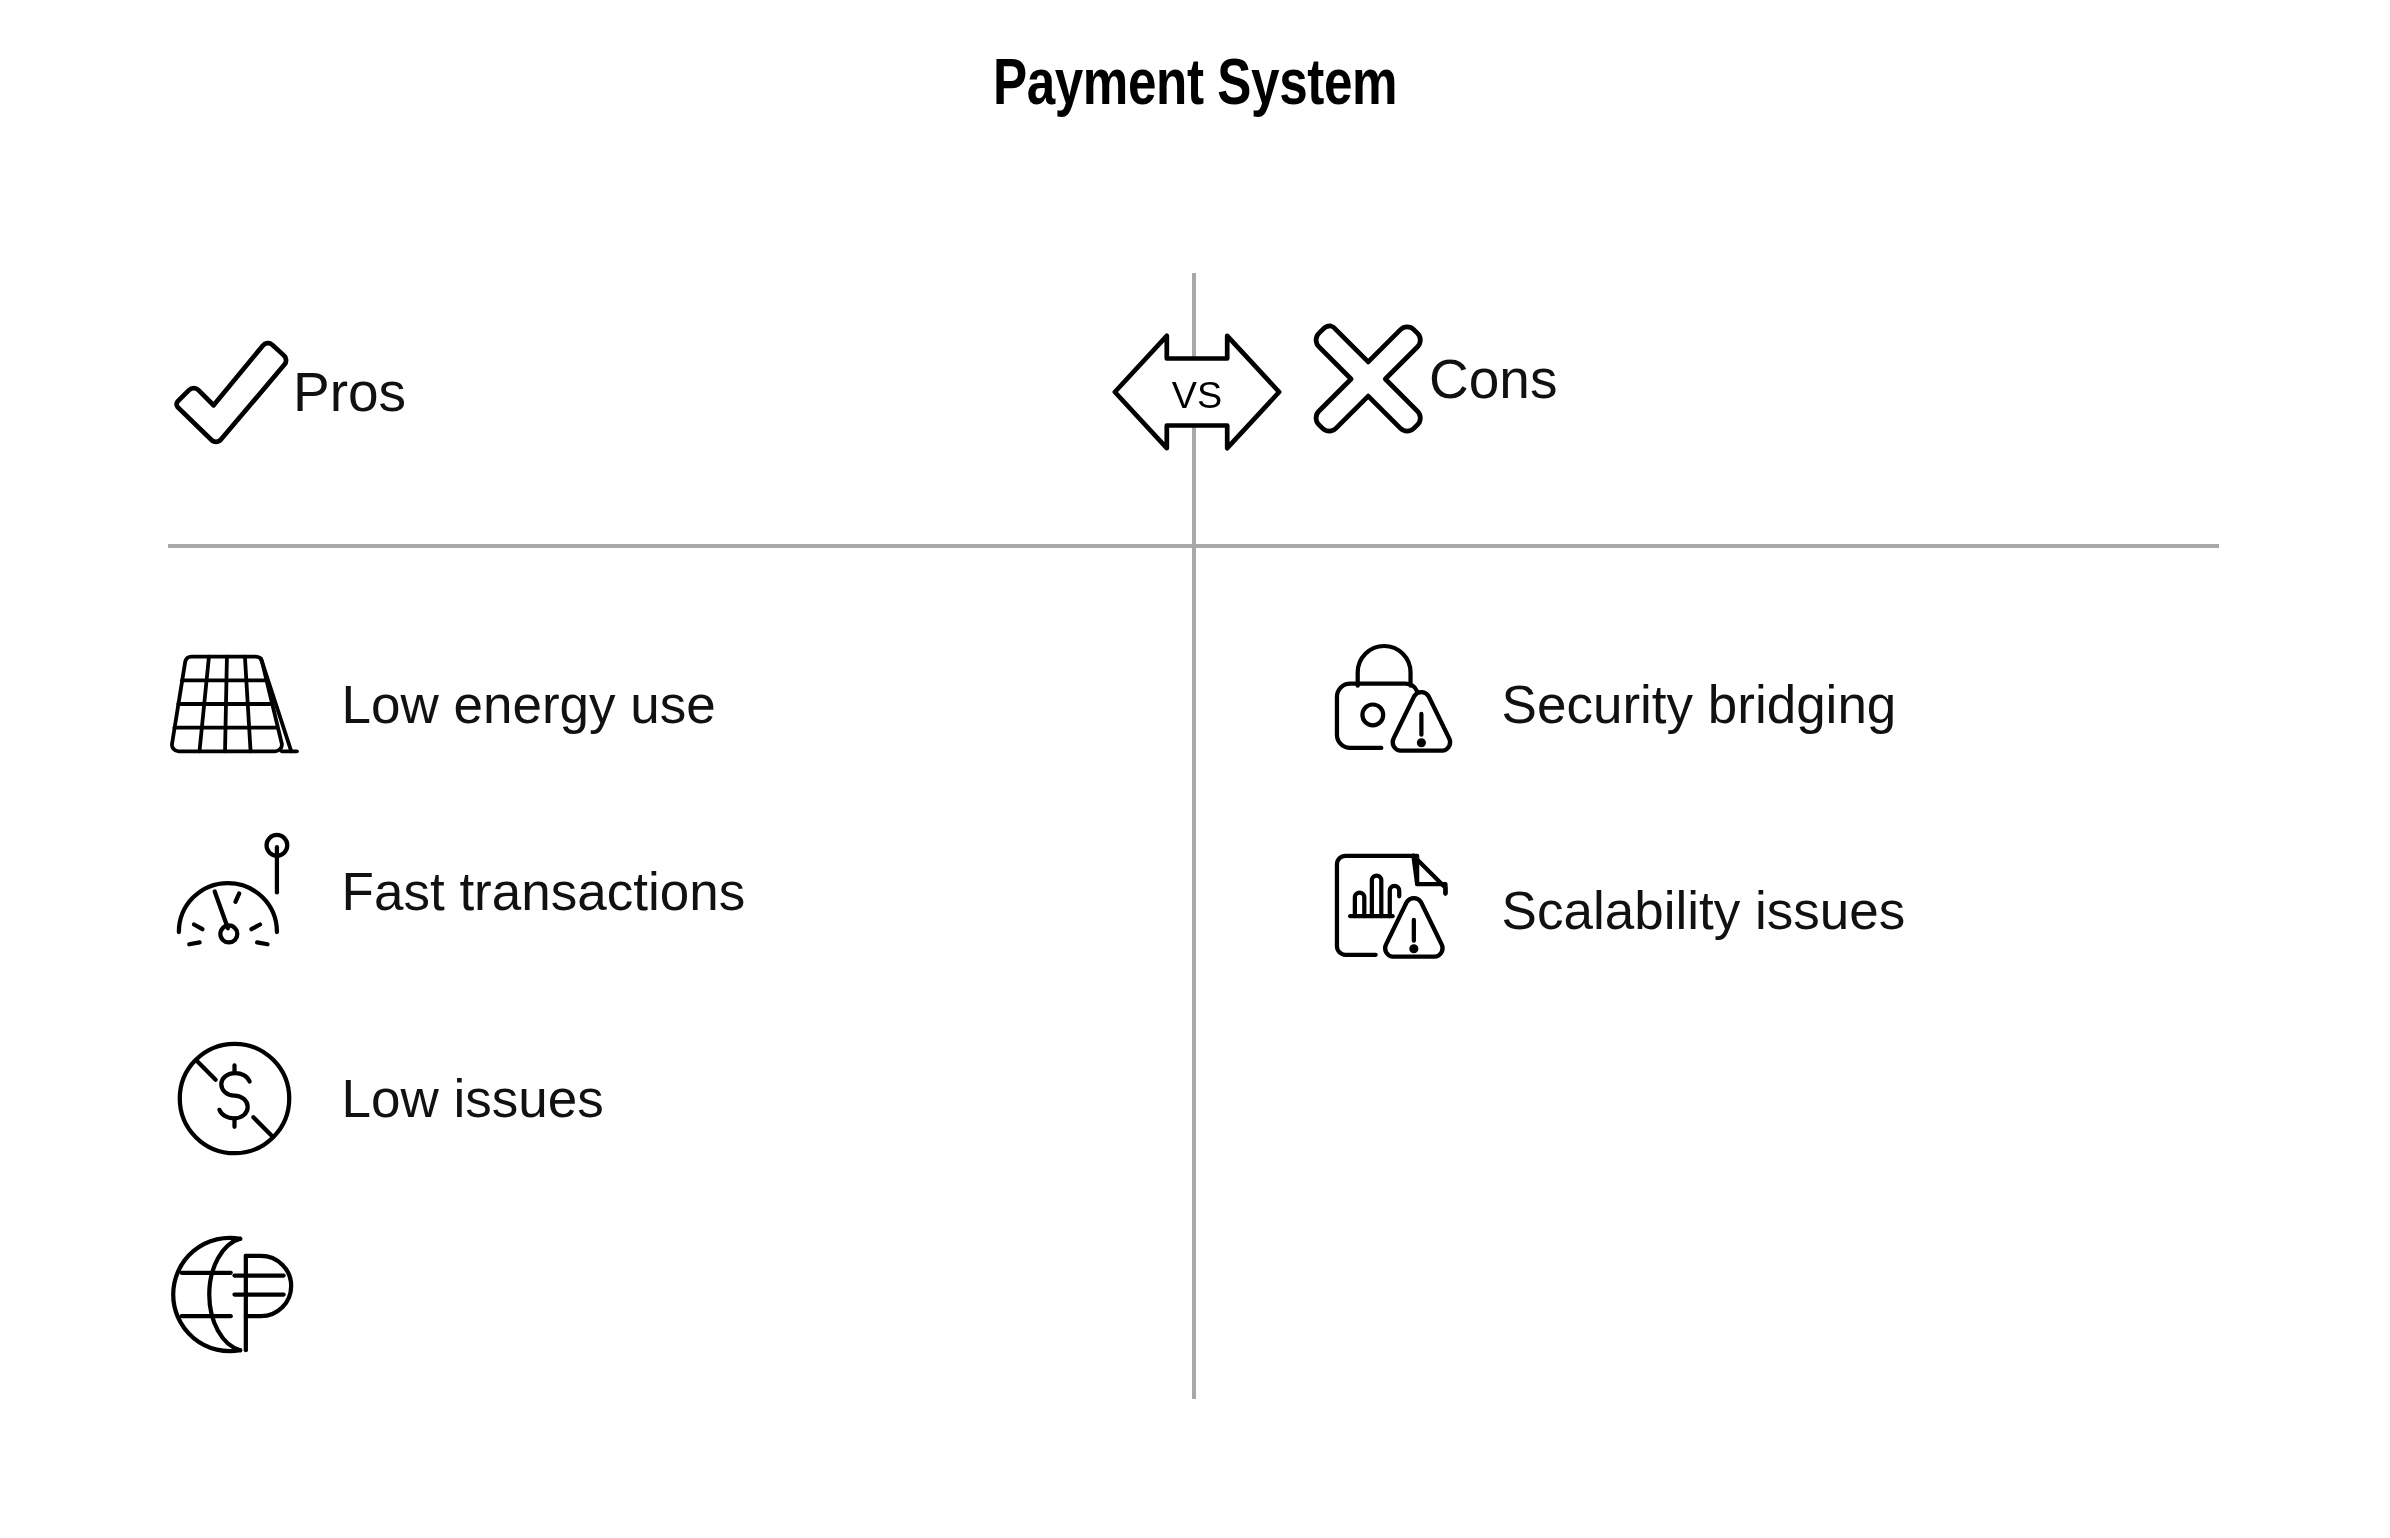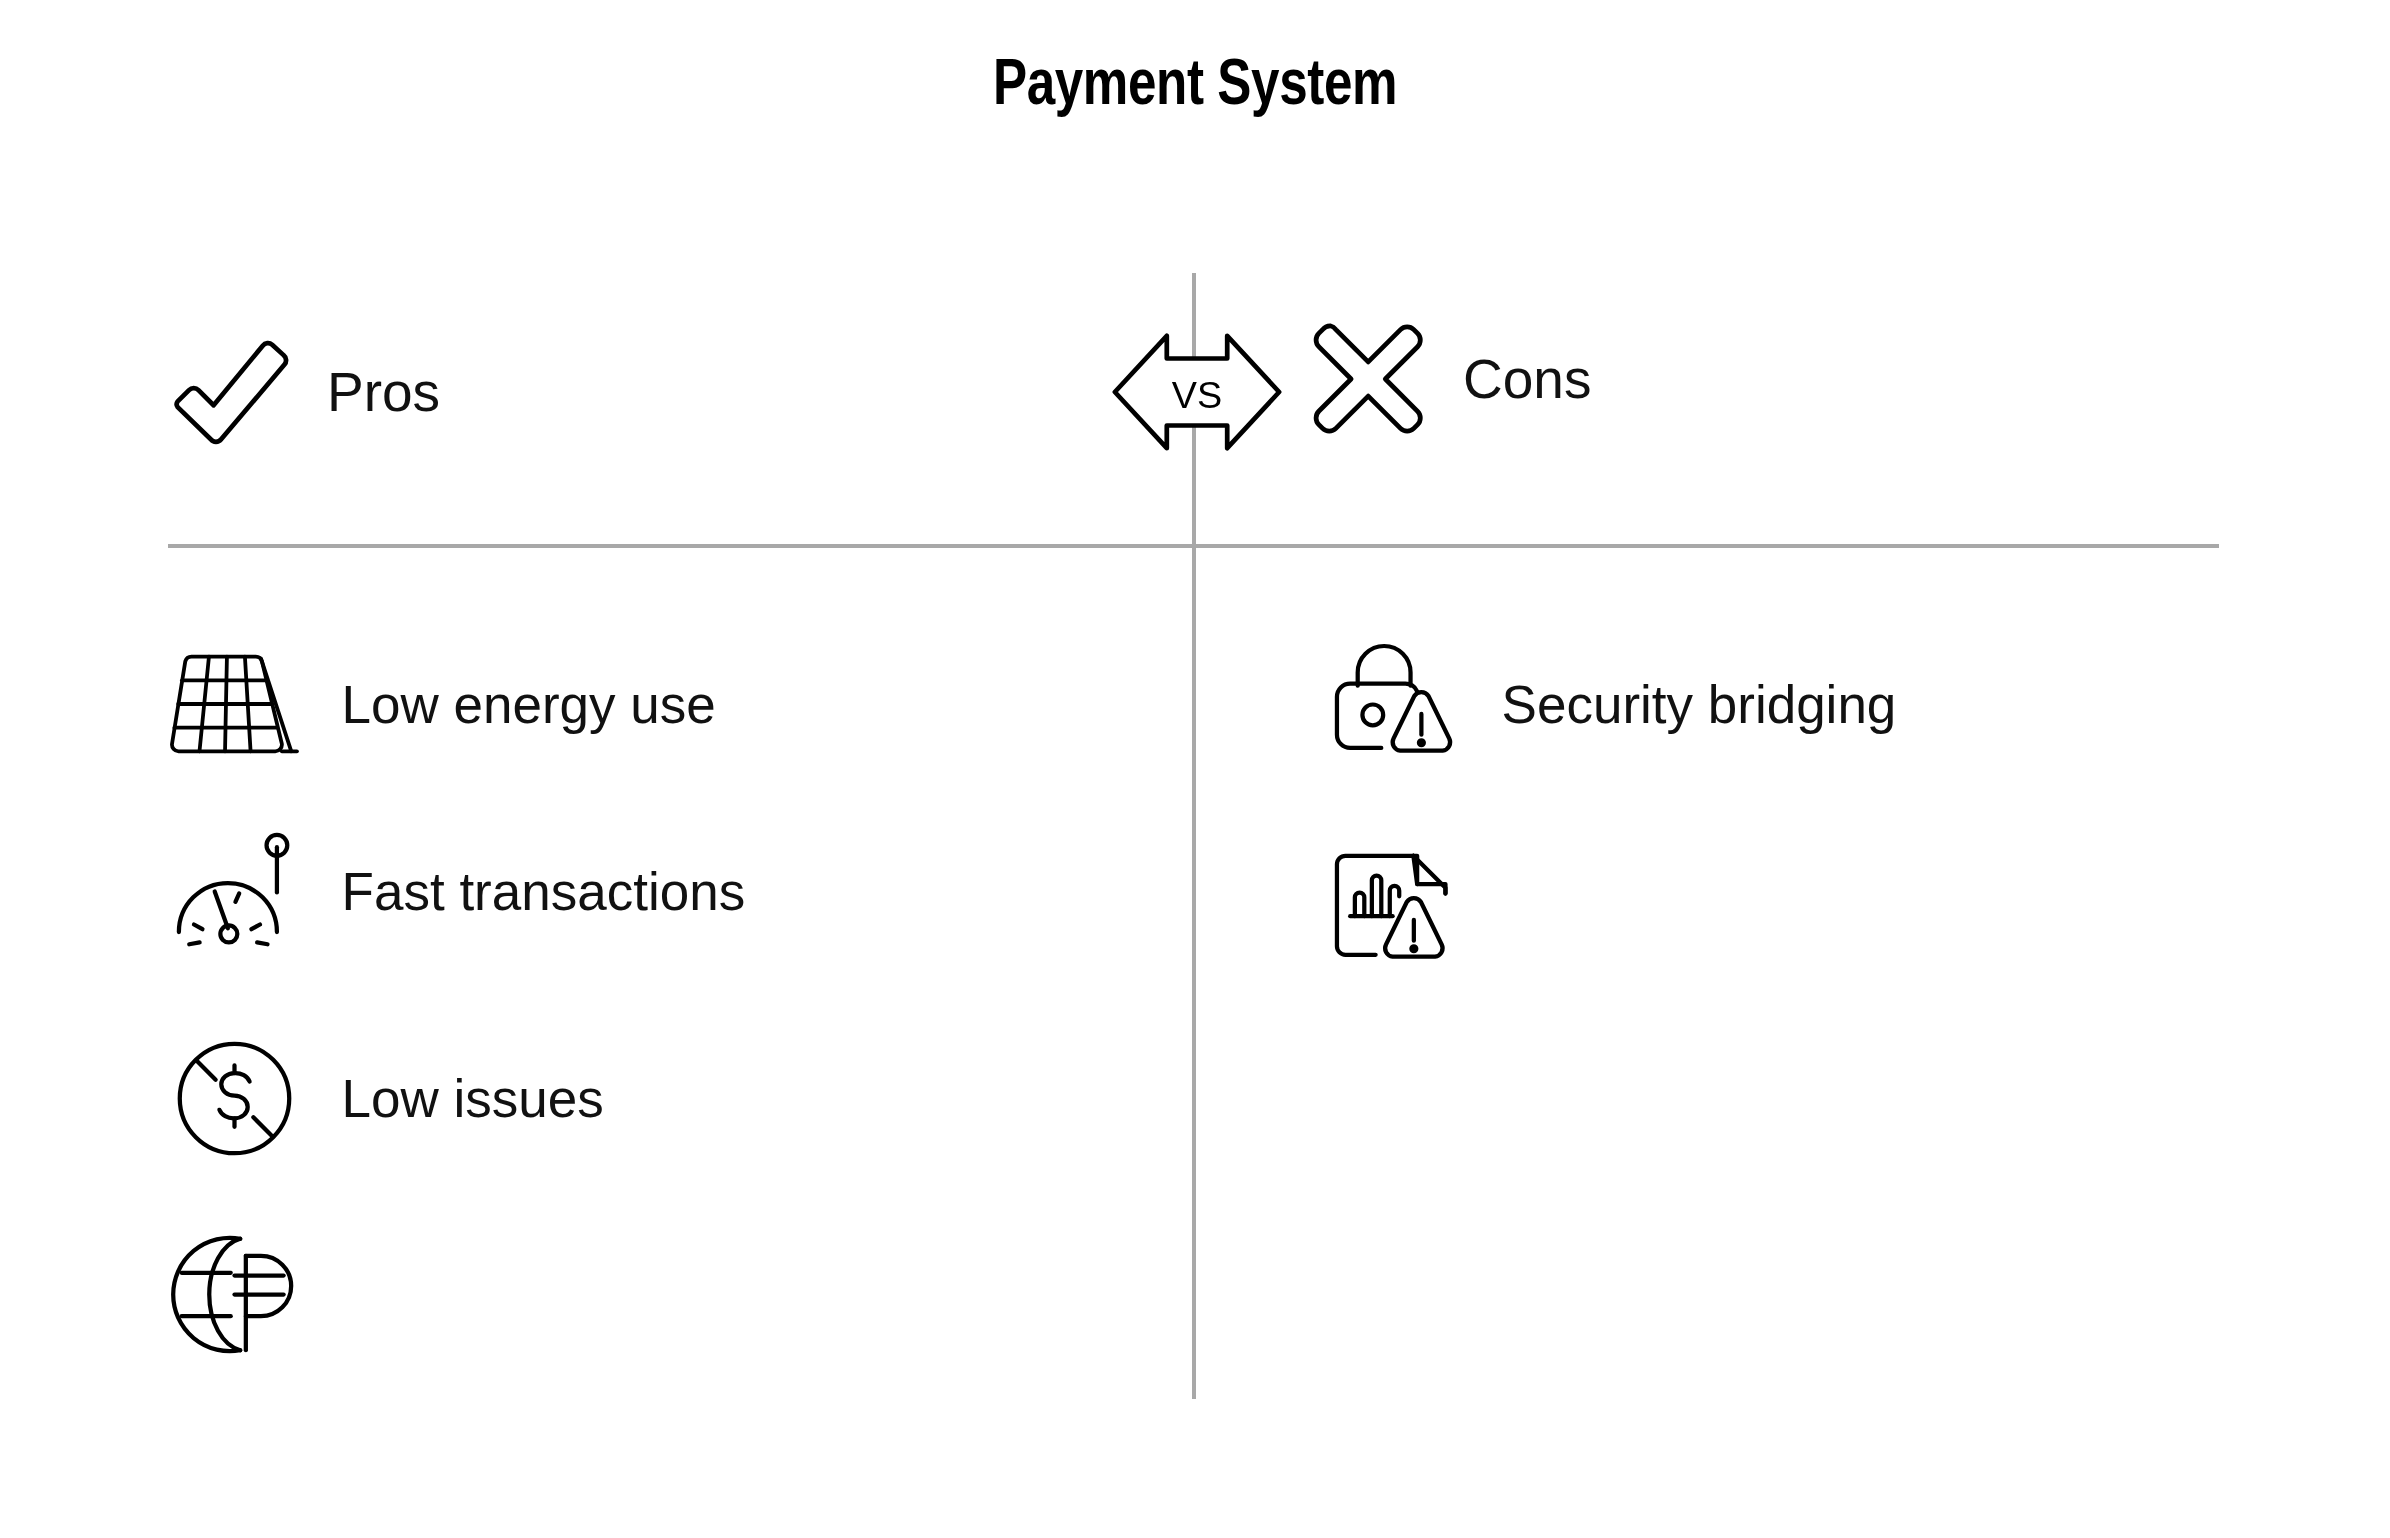--- a/index.html
+++ b/index.html
@@ -47,21 +47,20 @@
     width: 3.8px;
     height: 1126px;
     background: #a8a8a8;
   }
 
   
   .header-item {
     position: absolute;
     display: flex;
     align-items: center;
-    gap: 34px;
     justify-content: space-between;
   }
   #header-pros { left: 172px; top: 339px; }
   #header-cons { left: 1315px; top: 322px; }
 
   .header-label {
     font-size: 55px;
     font-weight: 400;
     color: #111111;
     white-space: nowrap;
@@ -259,14 +258,15 @@
 
       <path d="M22 68 L22 48 a5 5 0 0 1 10 0 L32 68"></path>
       <path d="M40 68 L40 30 a5 5 0 0 1 10 0 L50 68"></path>
       <path d="M59 68 L59 41 a5 5 0 0 1 10 0 L69 47"></path>
 
       <path d="M62 111 a9 9 0 0 1 -7 -13 L77 53 a9 9 0 0 1 15 0 L114 98 a9 9 0 0 1 -7 13 Z"></path>
       <path d="M84.5 72 L84.5 94"></path>
       <circle cx="84.5" cy="102.5" r="2.6" fill="#000000"></circle>
     </svg>
   </span>
+  <span class="row-label">Scalability issues</span>
 </div>
 
 
 </body></html>

